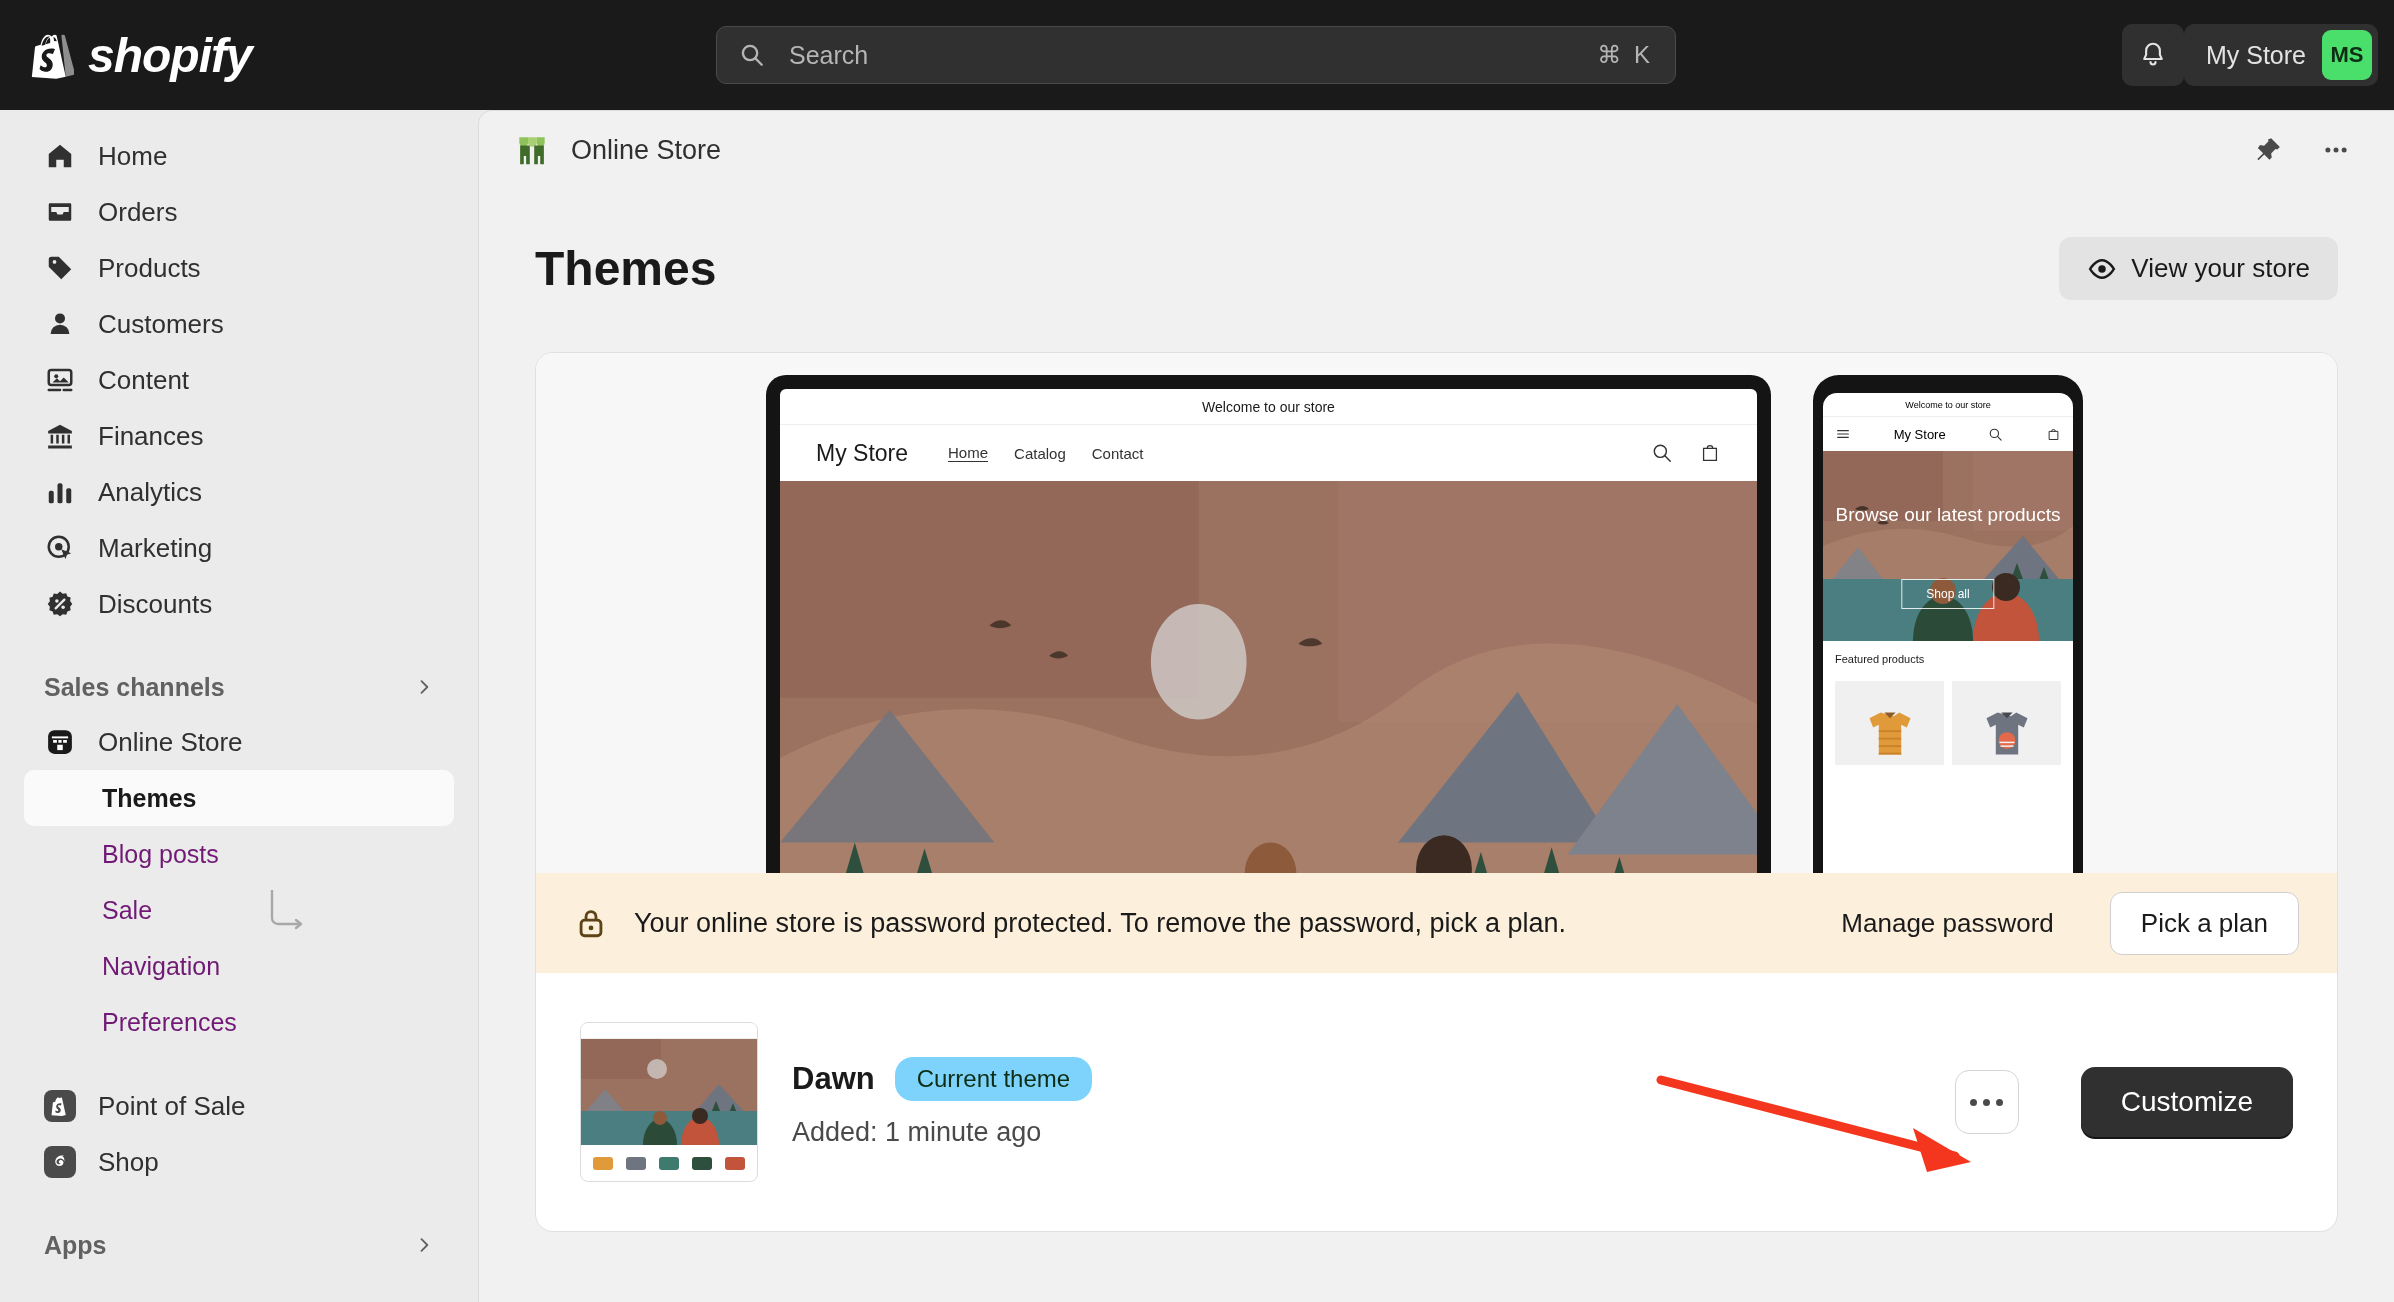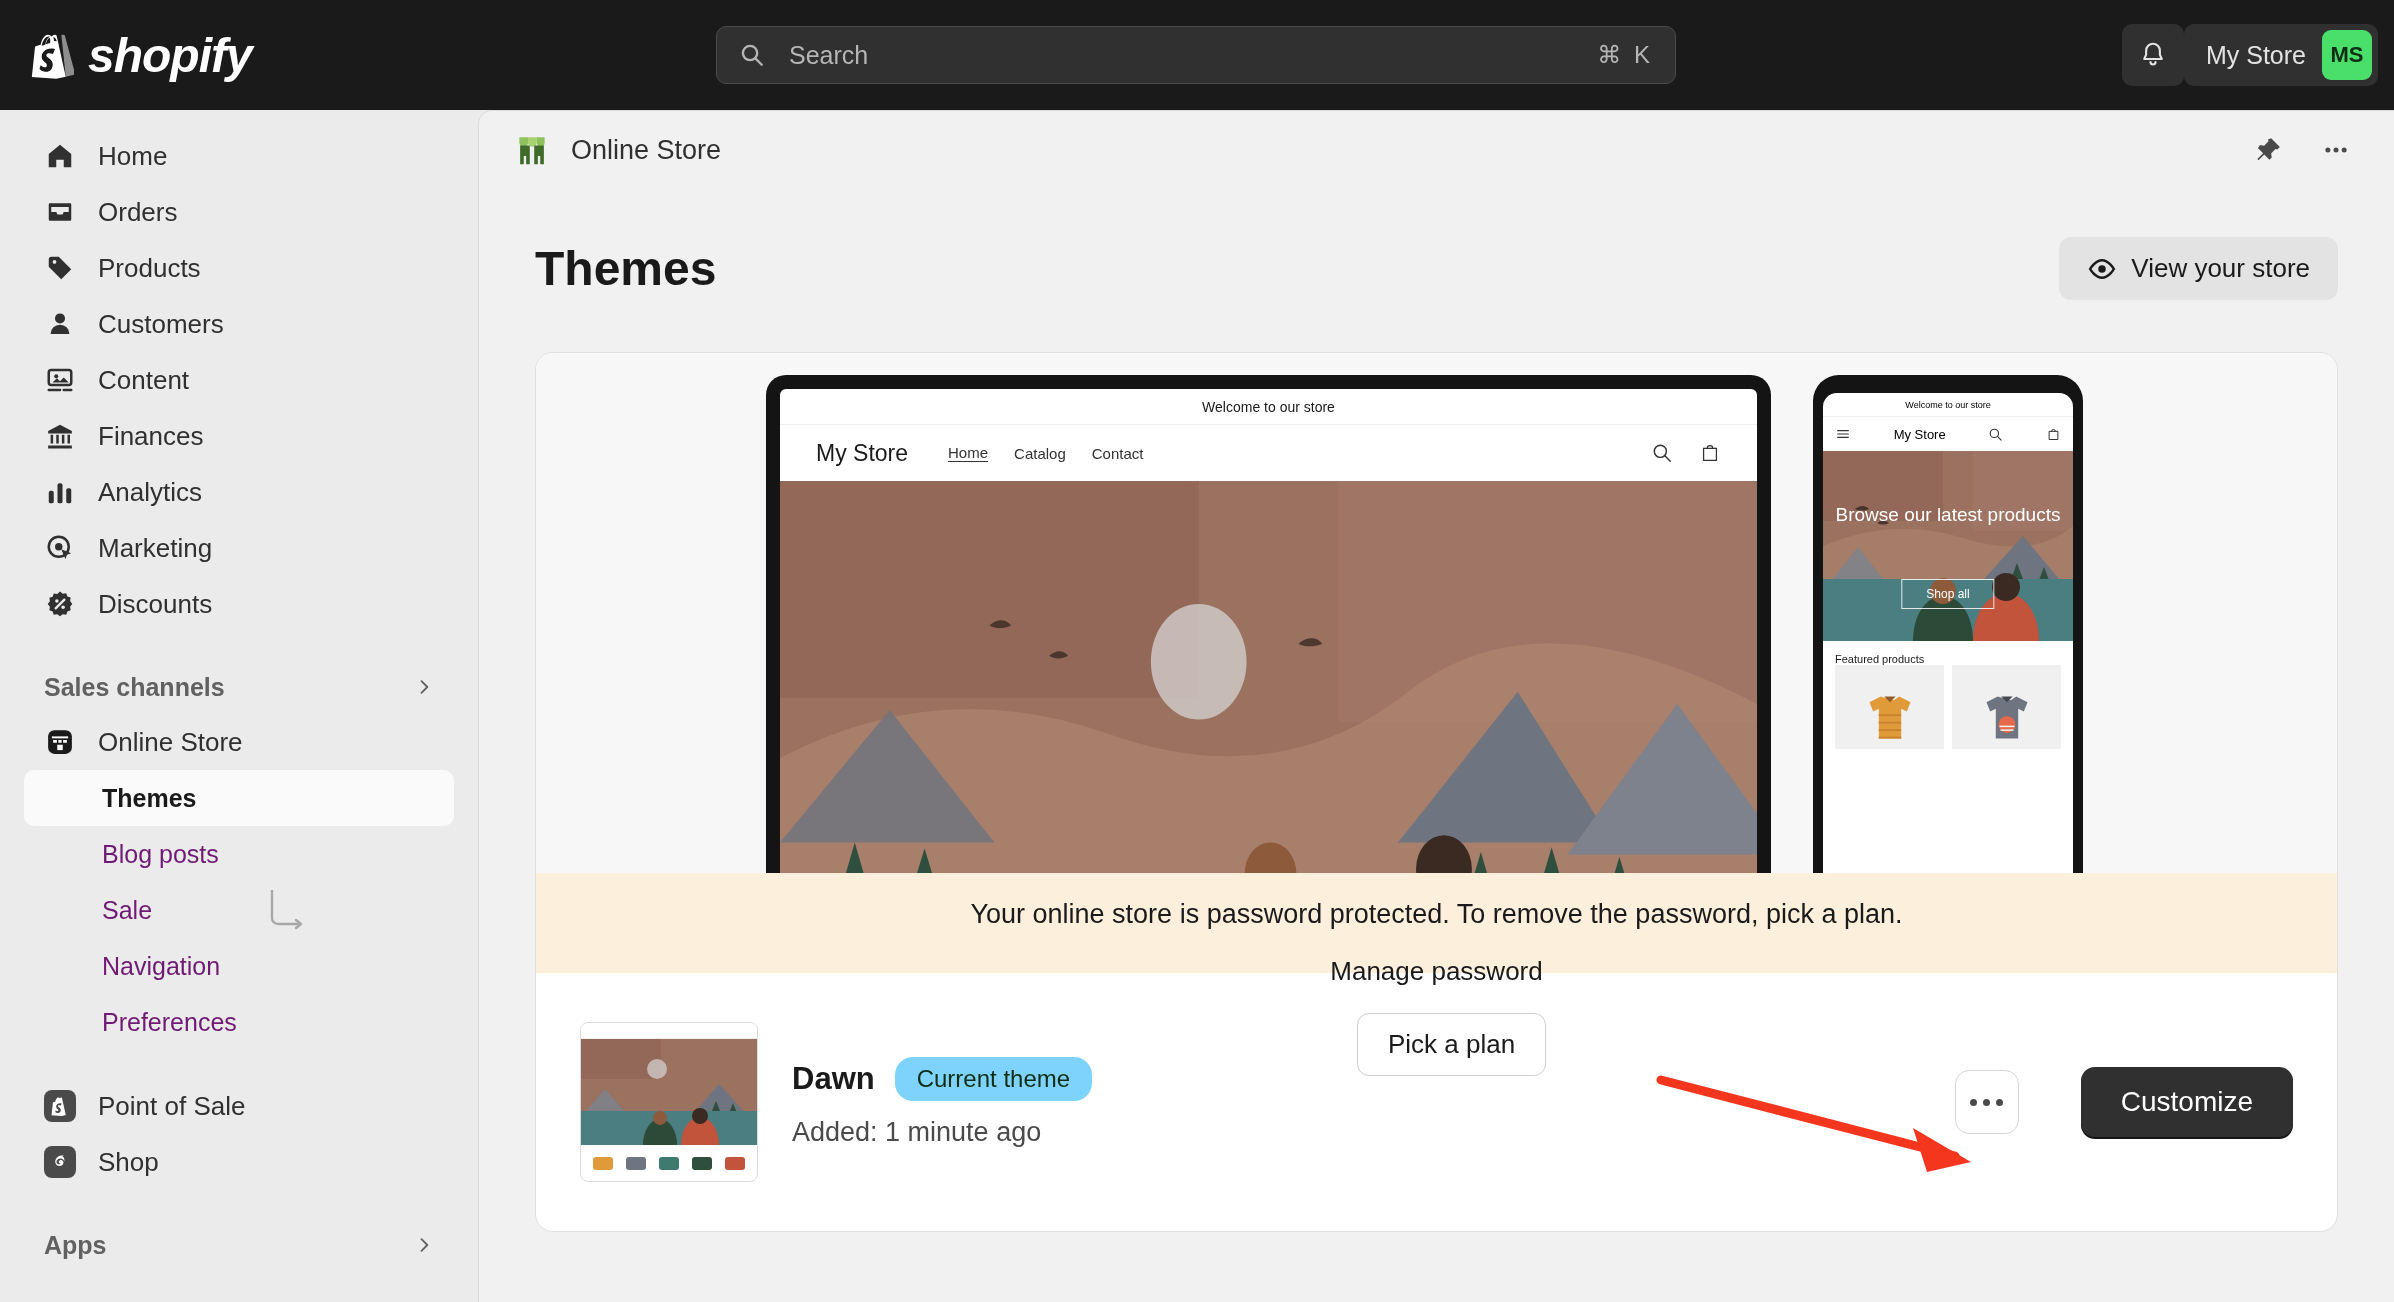--- a/index.html
+++ b/index.html
@@ -141,28 +141,28 @@
   .mob-hero { height: 190px; position: relative; background: #8a6456; overflow: hidden; }
   .mob-hero-txt {
     position: absolute; width: 100%; top: 52px; text-align: center;
     color: #fff; font-size: 19px; line-height: 1.25; z-index: 3;
   }
   .shop-all {
     position: absolute; left: 50%; transform: translateX(-50%); top: 128px;
     border: 1px solid rgba(255,255,255,.85); color: #fff;
     font-size: 12px; padding: 7px 24px; z-index: 3;
   }
-  .feat-title { font-size: 11px; color: #1a1a1a; padding: 12px 12px 0 12px; }
+  .feat-title { font-size: 11px; color: #1a1a1a; padding: 12px 12px 16px 12px; }
   .feat-row { display: flex; gap: 8px; padding: 0 12px; }
   .feat-cell { flex: 1; height: 84px; background: #f0f0f0; display: flex; align-items: flex-end; justify-content: center; }
 
   
   .banner {
     position: absolute; left: 0; right: 0; top: 520px; height: 100px;
-    background: #fcefdc; display: flex; align-items: center; padding: 0 38px; gap: 26px; flex-direction: column;
+    background: #fcefdc; display: flex; align-items: center; padding: 0 38px; gap: 26px;
   }
   .banner-txt { font-size: 27px; color: #1a1a1a; flex: 1; }
   .manage-link { font-size: 26px; color: #1a1a1a; }
   .pick-plan-btn {
     background: #fff; border: 1px solid #cfcfcf; border-radius: 12px;
     padding: 15px 30px; font-size: 26px; color: #1a1a1a;
     font-family: inherit; cursor: pointer; margin-left: 30px;
   }
 
   

